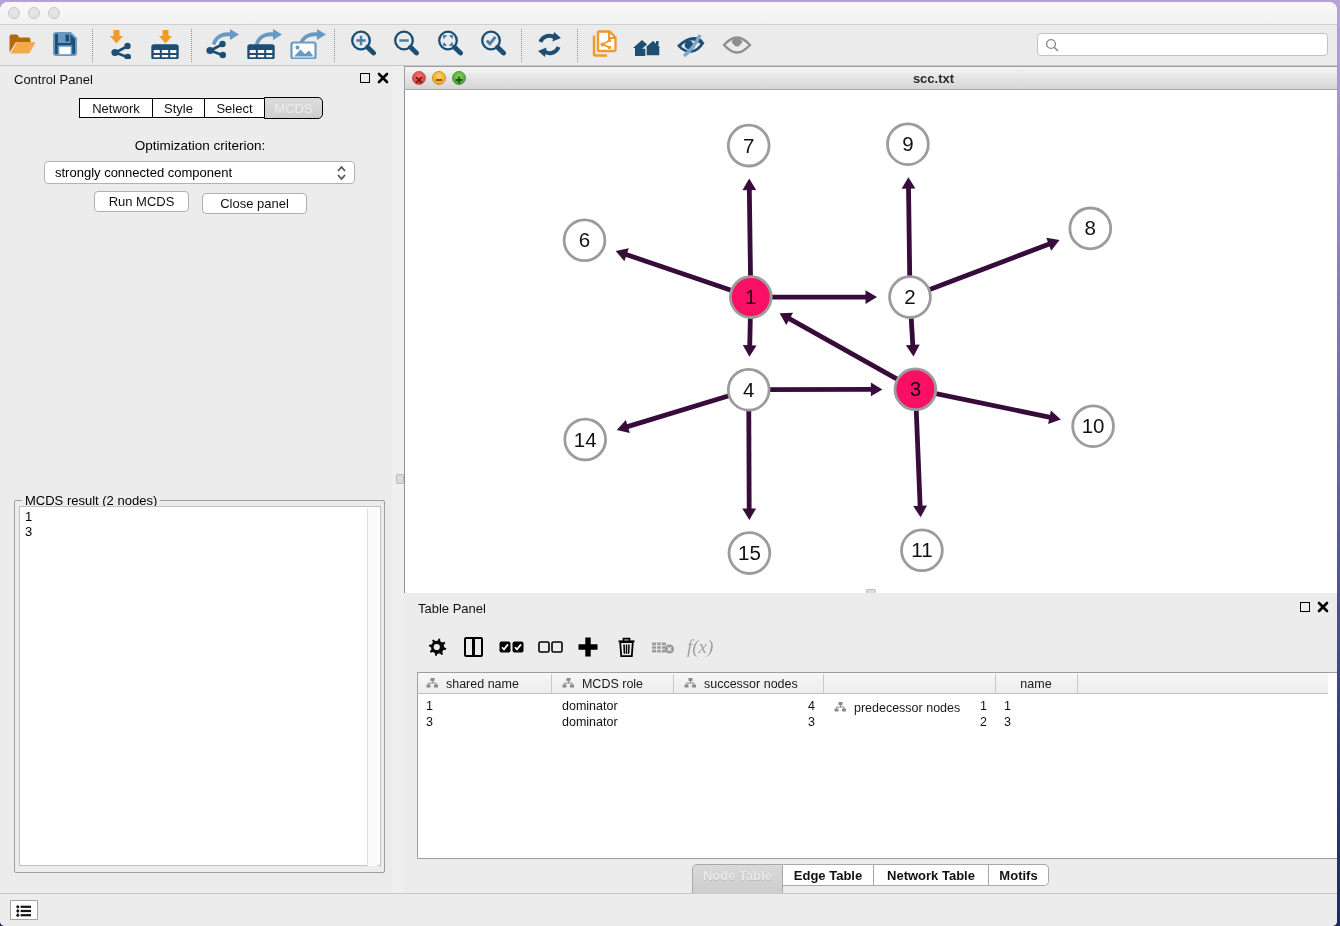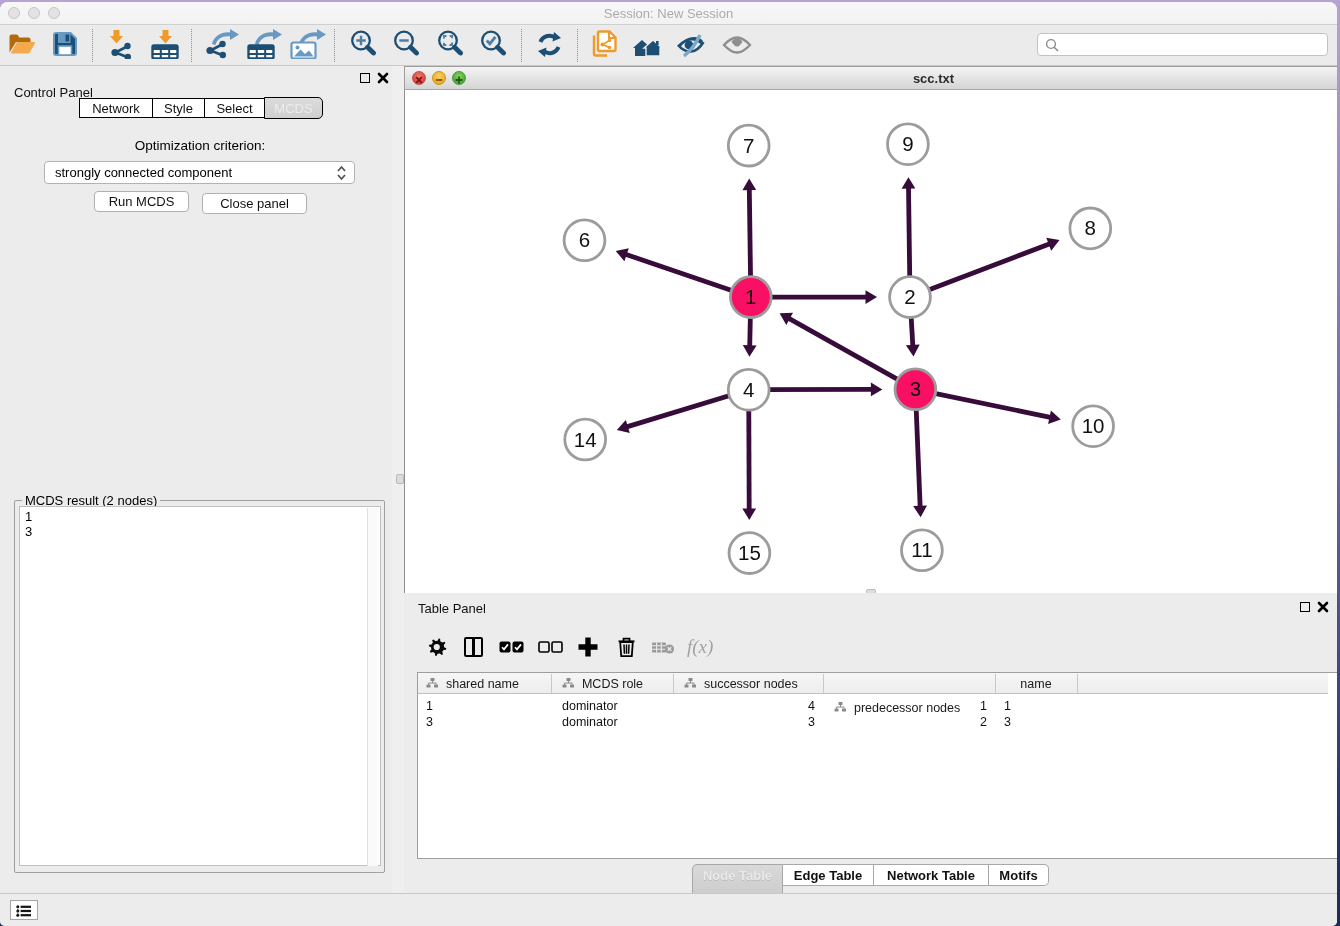--- a/index.html
+++ b/index.html
@@ -44,21 +44,20 @@
   #statusbar { position:absolute; left:0; top:891px; width:1337px; height:33px;
                background:#ececec; border-top:1px solid #c9c9c9; }
 </style>
 </head>
 <body>
 <div id="app">
   <div id="titlebar">
     <div class="tlight" style="left:8px;"></div>
     <div class="tlight" style="left:28px;"></div>
     <div class="tlight" style="left:48px;"></div>
-    <div id="wtitle">Session: New Session</div>
   </div>
 
   <div id="toolbar">
     <svg class="ticon" style="left:8px;top:5px;" width="28" height="24" viewBox="0 0 28 24">
         <path d="M1.5 21.5 L1.5 5.5 Q1.5 3.5 3.5 3.5 L8.5 3.5 Q10 3.5 10.5 5 L11 6.5 L20.5 6.5 Q22.5 6.5 22.5 8.5 L22.5 11 L8 11 Z" fill="#b26b0b"></path>
         <path d="M2.5 22.5 L8.3 12 Q8.8 11 10 11 L26 11 Q27.6 11 26.9 12.5 L21.8 21.4 Q21.2 22.5 19.9 22.5 Z" fill="#f5a94d"></path>
       </svg>
     <svg class="ticon" style="left:53px;top:6px;" width="24" height="24" viewBox="0 0 24 24">
         <path d="M1 3 Q1 1 3 1 L17.5 1 L23 6.5 L23 21 Q23 23 21 23 L3 23 Q1 23 1 21 Z" fill="#1d4e74" stroke="#6899c2" stroke-width="2"></path>
         <rect x="5" y="1.5" width="12.5" height="9.5" fill="#6899c2"></rect>
@@ -170,21 +169,21 @@
     <div class="tsep" style="left:577px;"></div>
     <div id="searchbox">
         <svg style="position:absolute;left:7px;top:4px;" width="15" height="15" viewBox="0 0 15 15">
           <circle cx="6" cy="6" r="4.4" fill="none" stroke="#8a8a8a" stroke-width="1.4"></circle>
           <path d="M9.2 9.2 L13 13" stroke="#8a8a8a" stroke-width="1.6"></path>
         </svg>
       </div>
   </div>
 
   <div id="cpanel">
-    <div class="paneltitle" style="position:absolute;left:14px;top:6px;margin-top:13px;">Control Panel</div>
+    <div class="paneltitle" style="position:absolute;left:14px;top:6px;">Control Panel</div>
     <div style="position:absolute;left:360px;top:7px;width:10px;height:10px;border:1.6px solid #000;"></div>
     <svg style="position:absolute;left:376px;top:5px;" width="14" height="14" viewBox="0 0 14 14">
         <path d="M3 3 L11 11 M11 3 L3 11" stroke="#000" stroke-width="2.6" stroke-linecap="round"></path>
       </svg>
     <div class="tabbtn" style="left:79px; width:74px;">Network</div>
     <div class="tabbtn" style="left:152px; width:53px;">Style</div>
     <div class="tabbtn" style="left:204px; width:61px;">Select</div>
     <div class="tabbtn" style="left:264px; top:31px; height:22px; width:59px; background:linear-gradient(#dcdcdc,#cfcfcf); color:#ececec; border-radius:0 5px 5px 0; line-height:21px;">MCDS</div>
     <div style="position:absolute; left:0px; top:72px; width:400px; text-align:center; font-size:13.5px;">Optimization criterion:</div>
     <div style="position:absolute; left:44px; top:95px; width:311px; height:23px; background:#fff; border:1px solid #b2b2b2; border-radius:4px; font-size:13px; line-height:21px; padding-left:10px;">strongly connected component<svg style="position:absolute;right:7px;top:3px;" width="11" height="16" viewBox="0 0 11 16">

